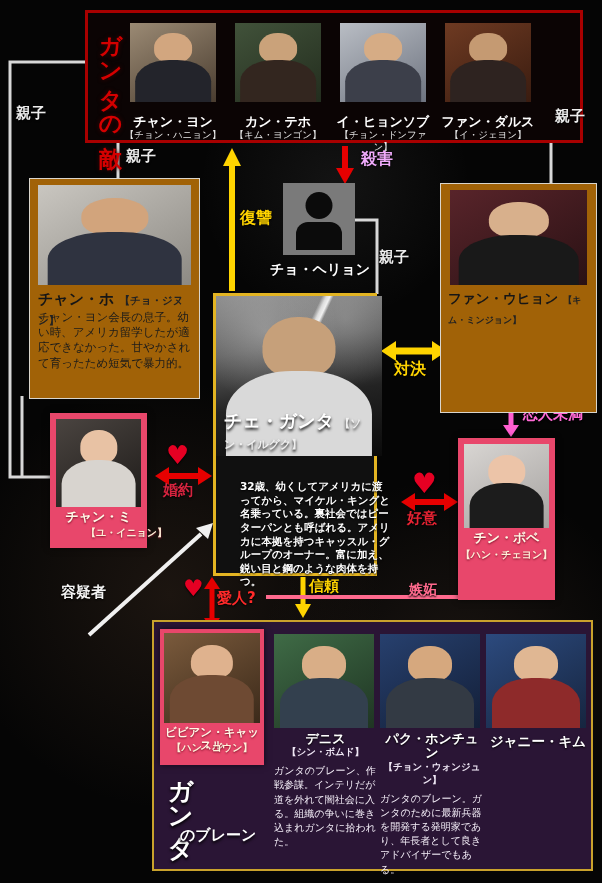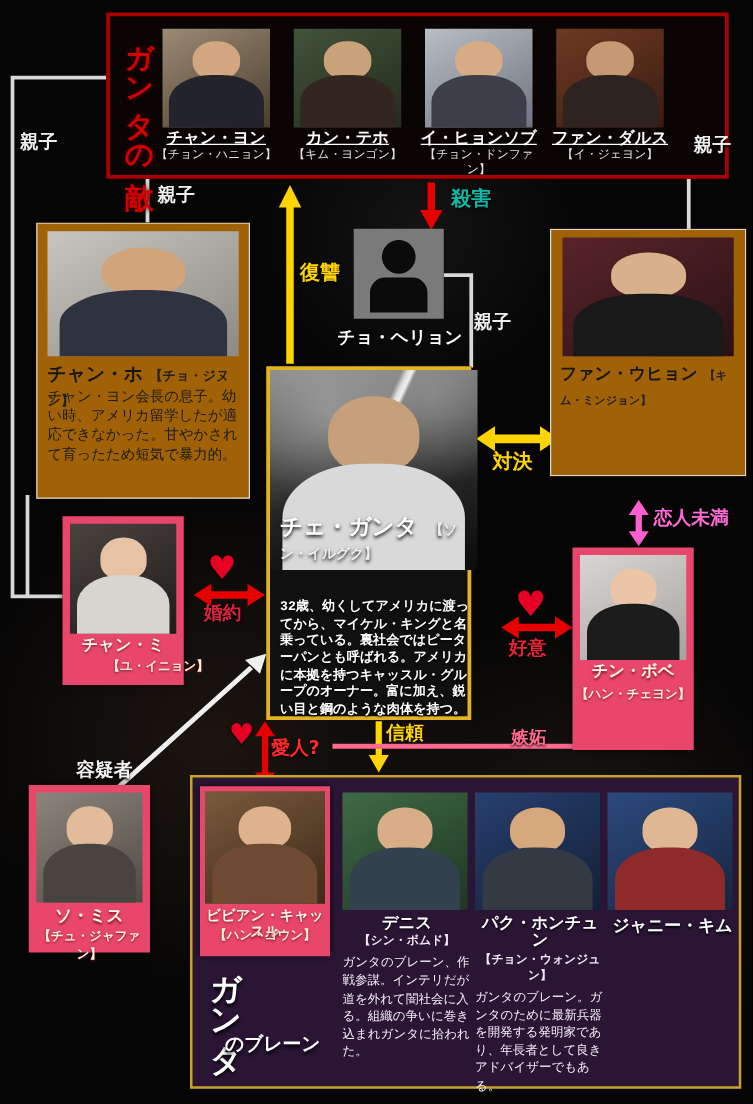--- a/index.html
+++ b/index.html
@@ -8,21 +8,21 @@
   .deco{position:absolute;border-radius:50%;pointer-events:none;}
   .lines{position:absolute;left:0;top:0;z-index:2;}
   .box,.lbl,.card{position:absolute;z-index:3;}
   .lbl{font-weight:700;font-size:15px;white-space:nowrap;text-shadow:0 1px 2px #000;}
   .heart{position:absolute;z-index:3;color:#e60023;font-weight:700;line-height:1;text-shadow:0 1px 2px #000;}
   
   .enemy-box{left:85px;top:10px;width:498px;height:133px;border:3px solid #a80000;background:#0b0404;box-sizing:border-box;}
   .v-title{writing-mode:vertical-rl;text-orientation:upright;font-family:"DejaVu Serif",serif;
            font-weight:700;color:#d40000;text-shadow:0 0 4px #400;}
   .ecell{position:absolute;width:104px;top:10px;text-align:center;}
-  .ename{font-size:13px;font-weight:700;margin-top:2px;line-height:1.1;text-decoration:underline;}
+  .ename{font-size:13px;font-weight:700;margin-top:13px;line-height:1.1;}
   .eactor{font-size:9.5px;color:#e6e6e6;line-height:1.2;}
   
   .photo{position:relative;overflow:hidden;background:var(--bg,linear-gradient(#777,#333));}
   .photo::before{content:"";position:absolute;left:50%;top:13%;width:44%;height:38%;
      transform:translateX(-50%);border-radius:48% 48% 42% 42%;background:var(--skin,#c9a488);}
   .photo::after{content:"";position:absolute;left:50%;top:47%;width:88%;height:60%;
      transform:translateX(-50%);border-radius:45% 45% 0 0;background:var(--suit,#2b2b33);}
   
   .wcard{background:#a16207;color:#161616;box-shadow:0 0 0 1px #d9d5cd inset;}
   .wname{font-size:15px;font-weight:700;}
@@ -145,28 +145,28 @@
       <div class="photo" style="width:86px;height:79px;margin:0 auto;--bg:linear-gradient(150deg,#6e3a22,#3a1c10);--skin:#c59a72;--suit:#2e2320;"></div>
       <div class="ename">ファン・ダルス</div>
       <div class="eactor">【イ・ジェヨン】</div>
     </div>
   </div>
 
   <div class="lbl" style="left:16px;top:104px;color:#ededed;">親子</div>
   <div class="lbl" style="left:126px;top:147px;color:#ededed;">親子</div>
   <div class="lbl" style="left:555px;top:107px;color:#ededed;">親子</div>
   <div class="lbl" style="left:379px;top:248px;color:#ededed;">親子</div>
-  <div class="lbl" style="left:361px;top:149px;color:#14b8a6;font-size:16px;">殺害</div>
+  <div class="lbl" style="left:361px;top:149px;color:#f0abfc;font-size:16px;">殺害</div>
   <div class="lbl" style="left:240px;top:208px;color:#ffd400;font-size:16px;">復讐</div>
   <div class="lbl" style="left:394px;top:359px;color:#ffd400;font-size:16px;">対決</div>
   <div class="lbl" style="left:163px;top:481px;color:#d6243f;">婚約</div>
   <div class="lbl" style="left:407px;top:509px;color:#e82333;">好意</div>
   <div class="lbl" style="left:523px;top:405px;color:#ff6ad5;">恋人未満</div>
   <div class="lbl" style="left:409px;top:581px;color:#ff6a8e;font-size:14px;">嫉妬</div>
-  <div class="lbl" style="left:61px;top:583px;color:#f2f2f2;margin-top:24px;">容疑者</div>
+  <div class="lbl" style="left:61px;top:583px;color:#f2f2f2;">容疑者</div>
   <div class="lbl" style="left:217px;top:589px;color:#ff2a2a;">愛人?</div>
   <div class="lbl" style="left:309px;top:577px;color:#ffd400;">信頼</div>
 
   <div class="heart" style="left:166px;top:442px;font-size:26px;">♥</div>
   <div class="heart" style="left:412px;top:470px;font-size:28px;">♥</div>
   <div class="heart" style="left:183px;top:577px;font-size:23px;">♥</div>
 
   <div class="box sil">
     <div class="head"></div>
     <div class="bodyp"></div>
@@ -175,56 +175,51 @@
 
   <div class="card wcard" style="left:29px;top:178px;width:171px;height:221px;">
     <div class="photo" style="position:absolute;left:9px;top:7px;width:153px;height:100px;--bg:linear-gradient(150deg,#c9c6c0,#8d8a84);--skin:#d2a47c;--suit:#2f3340;"></div>
     <div style="position:absolute;left:9px;top:111px;width:155px;">
       <span class="wname">チャン・ホ</span>
       <span class="wactor">【チョ・ジヌン】</span>
     </div>
     <div class="wdesc" style="position:absolute;left:9px;top:132px;width:155px;">チャン・ヨン会長の息子。幼い時、アメリカ留学したが適応できなかった。甘やかされて育ったため短気で暴力的。</div>
   </div>
 
-  <div class="card wcard" style="left:440px;top:183px;width:157px;height:198px;">
+  <div class="card wcard" style="left:440px;top:183px;width:157px;height:230px;">
     <div class="photo" style="position:absolute;left:10px;top:7px;width:137px;height:95px;--bg:linear-gradient(150deg,#58242a,#2a1114);--skin:#d8b08c;--suit:#191919;"></div>
     <div style="position:absolute;left:8px;top:105px;width:143px;">
       <span class="wname" style="font-size:13.5px;">ファン・ウヒョン</span>
       <span class="wactor" style="font-size:9px;">【キム・ミンジョン】</span>
     </div>
   </div>
 
-  <div class="card gcard" style="left:213px;top:293px;width:164px;height:283px;font-family:Liberation Mono, monospace;">
+  <div class="card gcard" style="left:213px;top:293px;width:164px;height:283px;">
     <div class="photo" style="position:absolute;left:0;top:0;width:166px;height:160px;
          --bg:linear-gradient(115deg,transparent 44%,#ddd 46%,#f0f0f0 47.5%,transparent 49%),radial-gradient(circle at 30% 22%,rgba(225,225,225,.35),transparent 42%),radial-gradient(circle at 78% 14%,rgba(205,205,205,.3),transparent 36%),linear-gradient(170deg,#8a8a8a 0%,#5f5f5f 32%,#232323 62%,#0b0b0b 100%);
          --skin:#c6a07a;--suit:#d9d9d9;"></div>
     <div style="position:absolute;left:8px;top:113px;width:152px;text-shadow:0 2px 3px #000;">
       <span class="gname">チェ・ガンタ</span>
       <span class="gactor">【ソン・イルグク】</span>
     </div>
-    <div class="gdesc" style="position:absolute;left:8px;top:184px;width:152px;">32歳、幼くしてアメリカに渡ってから、マイケル・キングと名乗っている。裏社会ではピーターパンとも呼ばれる。アメリカに本拠を持つキャッスル・グループのオーナー。富に加え、鋭い目と鋼のような肉体を持つ。</div>
+    <div class="gdesc" style="position:absolute;left:24px;top:184px;width:152px;">32歳、幼くしてアメリカに渡ってから、マイケル・キングと名乗っている。裏社会ではピーターパンとも呼ばれる。アメリカに本拠を持つキャッスル・グループのオーナー。富に加え、鋭い目と鋼のような肉体を持つ。</div>
   </div>
 
   <div class="card pcard" style="left:50px;top:413px;width:97px;height:135px;">
     <div class="photo" style="position:absolute;left:6px;top:6px;width:85px;height:88px;--bg:linear-gradient(150deg,#4a4440,#1e1b19);--skin:#e8c2a4;--suit:#d8d4cf;"></div>
     <div class="pname" style="position:absolute;left:0;top:97px;width:100%;">チャン・ミ</div>
     <div class="pactor" style="position:absolute;left:0;top:113px;width:100%;padding-left:28px;">【ユ・イニョン】</div>
   </div>
 
   <div class="card pcard" style="left:458px;top:438px;width:97px;height:162px;">
     <div class="photo" style="position:absolute;left:6px;top:6px;width:85px;height:84px;--bg:linear-gradient(150deg,#d8d5d2,#a5a2a0);--skin:#ecc4a8;--suit:#1c1c1c;"></div>
     <div class="pname" style="position:absolute;left:0;top:93px;width:100%;">チン・ボベ</div>
     <div class="pactor" style="position:absolute;left:0;top:110px;width:100%;">【ハン・チェヨン】</div>
   </div>
 
-  <div class="card pcard" style="left:23px;top:628px;width:97px;height:134px;">
-    <div class="photo" style="position:absolute;left:6px;top:6px;width:85px;height:88px;--bg:linear-gradient(150deg,#8d857c,#4f4a45);--skin:#e3bb9a;--suit:#4a4440;"></div>
-    <div class="pname" style="position:absolute;left:0;top:98px;width:100%;font-size:13.5px;">ソ・ミス</div>
-    <div class="pactor" style="position:absolute;left:0;top:114px;width:100%;">【チュ・ジャファン】</div>
-  </div>
 
   <div class="box brain-box">
 
     <div class="pcard" style="position:absolute;left:6px;top:7px;width:104px;height:136px;text-align:center;">
       <div class="photo" style="position:absolute;left:4px;top:4px;width:96px;height:90px;--bg:linear-gradient(150deg,#7a5a3c,#3c2a1a);--skin:#dfb28e;--suit:#6e4a33;"></div>
       <div class="pname" style="position:absolute;left:0;top:97px;width:100%;font-size:11.5px;">ビビアン・キャッスル</div>
       <div class="pactor" style="position:absolute;left:0;top:112px;width:100%;">【ハン・ゴウン】</div>
     </div>
 
     <div class="brain-title v-title" style="position:absolute;left:10px;top:139px;font-size:25px;color:#fff;">ガンタ</div>

